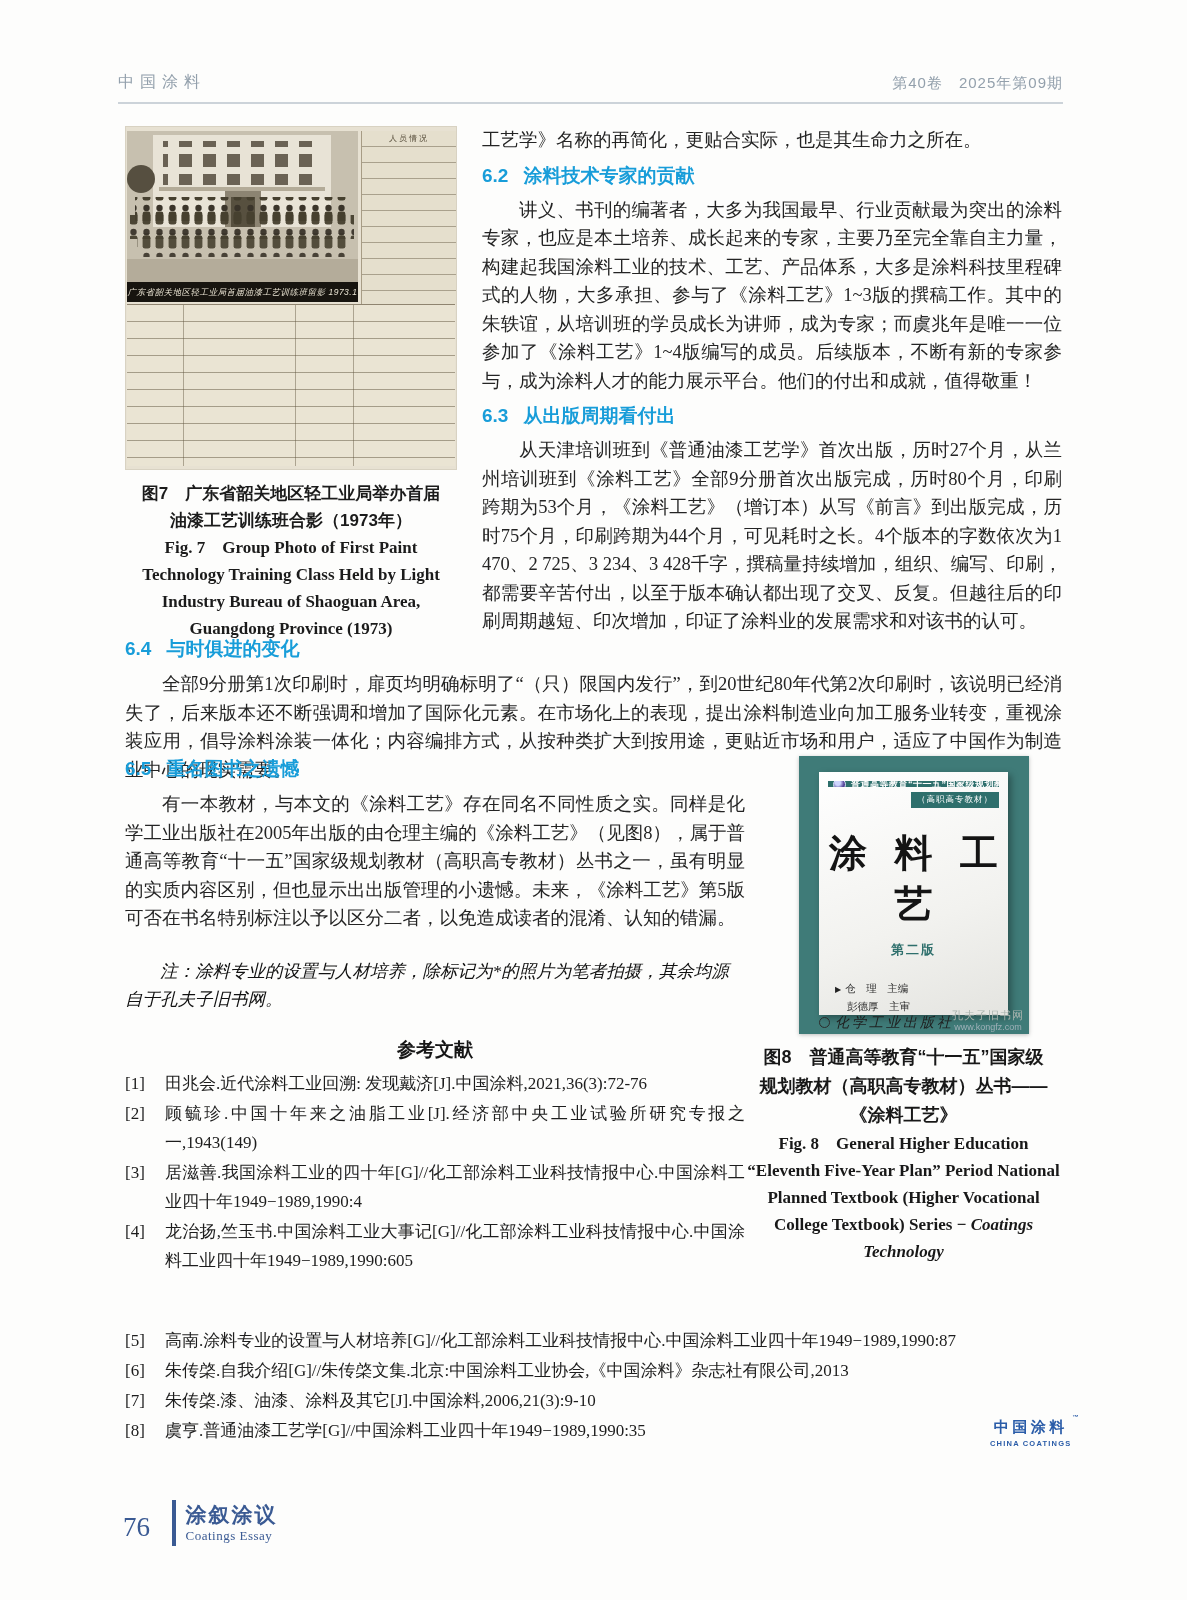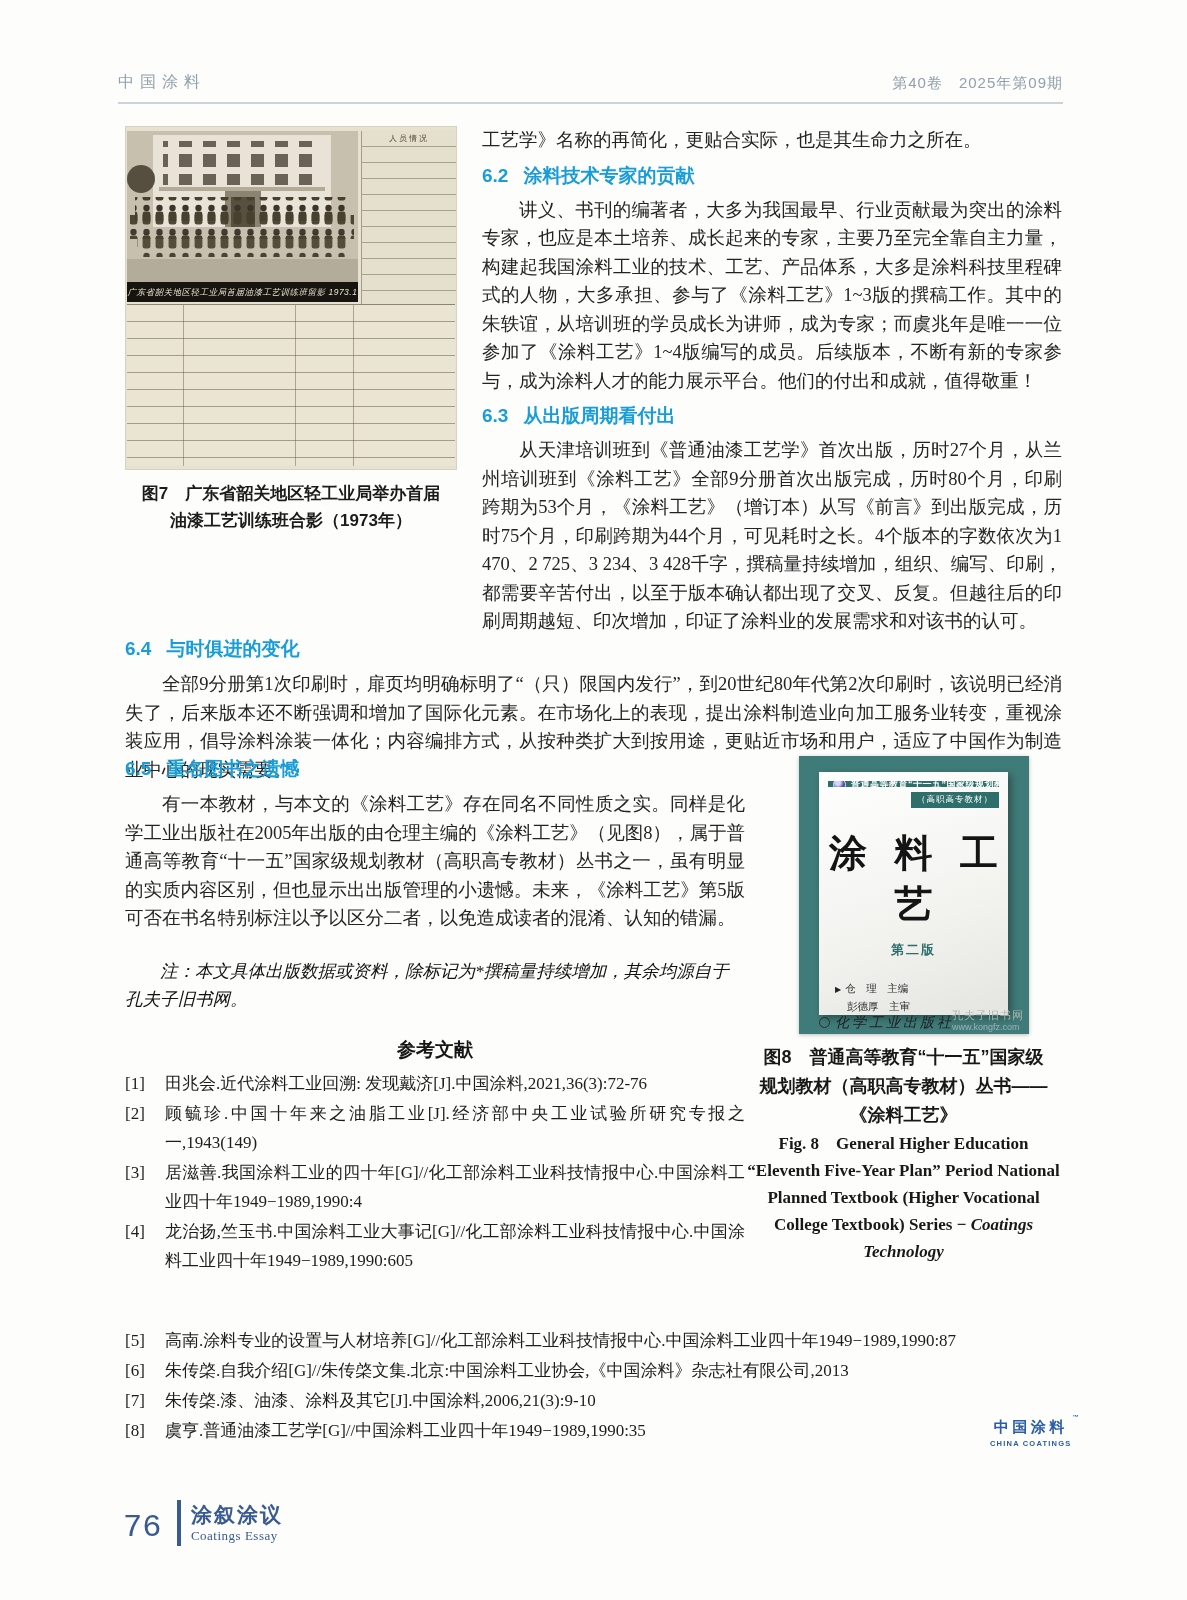--- a/index.html
+++ b/index.html
@@ -84,36 +84,36 @@
   .book-rule{height:13px;background:#2e6f6c;margin-top:12px;}
   .book-editors{margin:9px 0 0 16px;font-size,
                 10.5px;font-size:10.5px;color:#333;line-height:16px;}
   .book-editors .tri{color:#222;font-size:8px;margin-right:4px;}
   .book-editors .ed2{padding-left:12px;}
   .book-pub{margin-top:auto;text-align:left;font-family:"Liberation Serif",serif;font-style:italic;
             font-size:14px;letter-spacing:3px;color:#1e1e1e;margin-bottom:5px;}
   .book-pub .pub-logo{display:inline-block;width:11px;height:11px;border-radius:50%;border:1.3px solid #2c2c2c;
             vertical-align:-1px;margin-right:5px;box-sizing:border-box;}
   .book-footband{height:15px;background:#2e6f6c;}
-  .watermark{position:absolute;right:5px;bottom:1px;text-align:left;line-height:12px;}
+  .watermark{position:absolute;right:5px;bottom:1px;text-align:center;line-height:12px;}
   .watermark .w1{font-size:11px;color:#aab4ae;letter-spacing:1px;}
   .watermark .w2{font-size:9px;color:#9fb0b8;}
   .fig8-caption{margin-top:9px;}
   .fig8-caption .zh{ text-align:center;font-weight:700;font-size:18px;line-height:29px;color:#181818;}
   .fig8-caption .en{text-align:center;font-weight:700;font-size:17px;line-height:27px;color:#181818;
                     font-family:"Liberation Serif",serif;}
   .fig8-caption .en .ital{font-style:italic;}
 
   
   .brand{position:absolute;left:990px;top:1418px;text-align:center;color:#2a5ca8;}
   .brand .bzh{font-size:15px;font-weight:700;letter-spacing:3.5px;position:relative;}
   .brand .bzh .tm{position:absolute;top:-4px;right:-7px;font-size:6px;letter-spacing:0;}
   .brand .ben{font-size:7.5px;font-weight:700;letter-spacing:1.2px;margin-top:2px;}
   .page-footer{position:absolute;left:123px;top:1500px;display:flex;align-items:center;color:#3a5a93;}
-  .page-footer .pnum{font-family:Liberation Mono, monospace;font-size:32px;margin-right:16px;margin-top:8px;}
+  .page-footer .pnum{font-family:Liberation Serif, serif;font-size:27px;margin-right:22px;margin-top:8px;}
   .page-footer .fbar{width:3.5px;height:46px;background:#3a5a93;margin-right:10px;}
   .page-footer .fzh{font-size:21px;font-weight:700;letter-spacing:2px;line-height:24px;}
   .page-footer .fen{font-family:"Liberation Serif",serif;font-size:13px;letter-spacing:.5px;line-height:17px;}
 </style>
 </head>
 <body>
 
 <div class="page">
 
   <div class="page-header">
@@ -150,20 +150,21 @@
         <div class="fig7-strip">广东省韶关地区轻工业局首届油漆工艺训练班留影 1973.1</div>
         <div class="fig7-side">
           <span class="side-head">人员情况</span>
         </div>
         <div class="fig7-table"></div>
       </div>
       <div class="fig-caption-zh">
         <div>图7　广东省韶关地区轻工业局举办首届</div>
         <div>油漆工艺训练班合影（1973年）</div>
       </div>
+      <div class="fig-caption-en">Fig. 7　Group Photo of First Paint Technology Training Class Held by Light Industry Bureau of Shaoguan Area, Guangdong Province (1973)</div>
     </div>
 
     <div class="text-col">
       <p class="body-text">工艺学》名称的再简化，更贴合实际，也是其生命力之所在。</p>
       <h3 class="sec">
         <span>6.2</span>
         <span>涂料技术专家的贡献</span>
       </h3>
       <p class="body-text indent">讲义、书刊的编著者，大多为我国最早、行业贡献最为突出的涂料专家，也应是本土培养、成长起来的专家，主要乃至完全靠自主力量，构建起我国涂料工业的技术、工艺、产品体系，大多是涂料科技里程碑式的人物，大多承担、参与了《涂料工艺》1~3版的撰稿工作。其中的朱轶谊，从培训班的学员成长为讲师，成为专家；而虞兆年是唯一一位参加了《涂料工艺》1~4版编写的成员。后续版本，不断有新的专家参与，成为涂料人才的能力展示平台。他们的付出和成就，值得敬重！</p>
       <h3 class="sec">
@@ -182,21 +183,21 @@
     <p class="body-text indent">全部9分册第1次印刷时，扉页均明确标明了“（只）限国内发行”，到20世纪80年代第2次印刷时，该说明已经消失了，后来版本还不断强调和增加了国际化元素。在市场化上的表现，提出涂料制造业向加工服务业转变，重视涂装应用，倡导涂料涂装一体化；内容编排方式，从按种类扩大到按用途，更贴近市场和用户，适应了中国作为制造业中心的现实需要。</p>
   </div>
 
   <div class="mid-block">
     <div class="mid-left">
       <h3 class="sec">
         <span>6.5</span>
         <span>重名图书之遗憾</span>
       </h3>
       <p class="body-text indent">有一本教材，与本文的《涂料工艺》存在同名不同性质之实。同样是化学工业出版社在2005年出版的由仓理主编的《涂料工艺》（见图8），属于普通高等教育“十一五”国家级规划教材（高职高专教材）丛书之一，虽有明显的实质内容区别，但也显示出出版管理的小遗憾。未来，《涂料工艺》第5版可否在书名特别标注以予以区分二者，以免造成读者的混淆、认知的错漏。</p>
-      <p class="note">注：本文具体出版数据或资料，除标记为*撰稿量持续增加，其余均源自于孔夫子旧书网。</p>
+      <p class="note">注：涂料专业的设置与人材培养，除标记为*的照片为笔者拍摄，其余均源自于孔夫子旧书网。</p>
       <div class="ref-heading">参考文献</div>
       <div class="ref-list">
         <div class="ref-item">
           <span class="ref-no">[1]</span>
           <span class="ref-text">田兆会.近代涂料工业回溯: 发现戴济[J].中国涂料,2021,36(3):72-76</span>
         </div>
         <div class="ref-item">
           <span class="ref-no">[2]</span>
           <span class="ref-text">顾毓珍.中国十年来之油脂工业[J].经济部中央工业试验所研究专报之一,1943(149)</span>
         </div>

